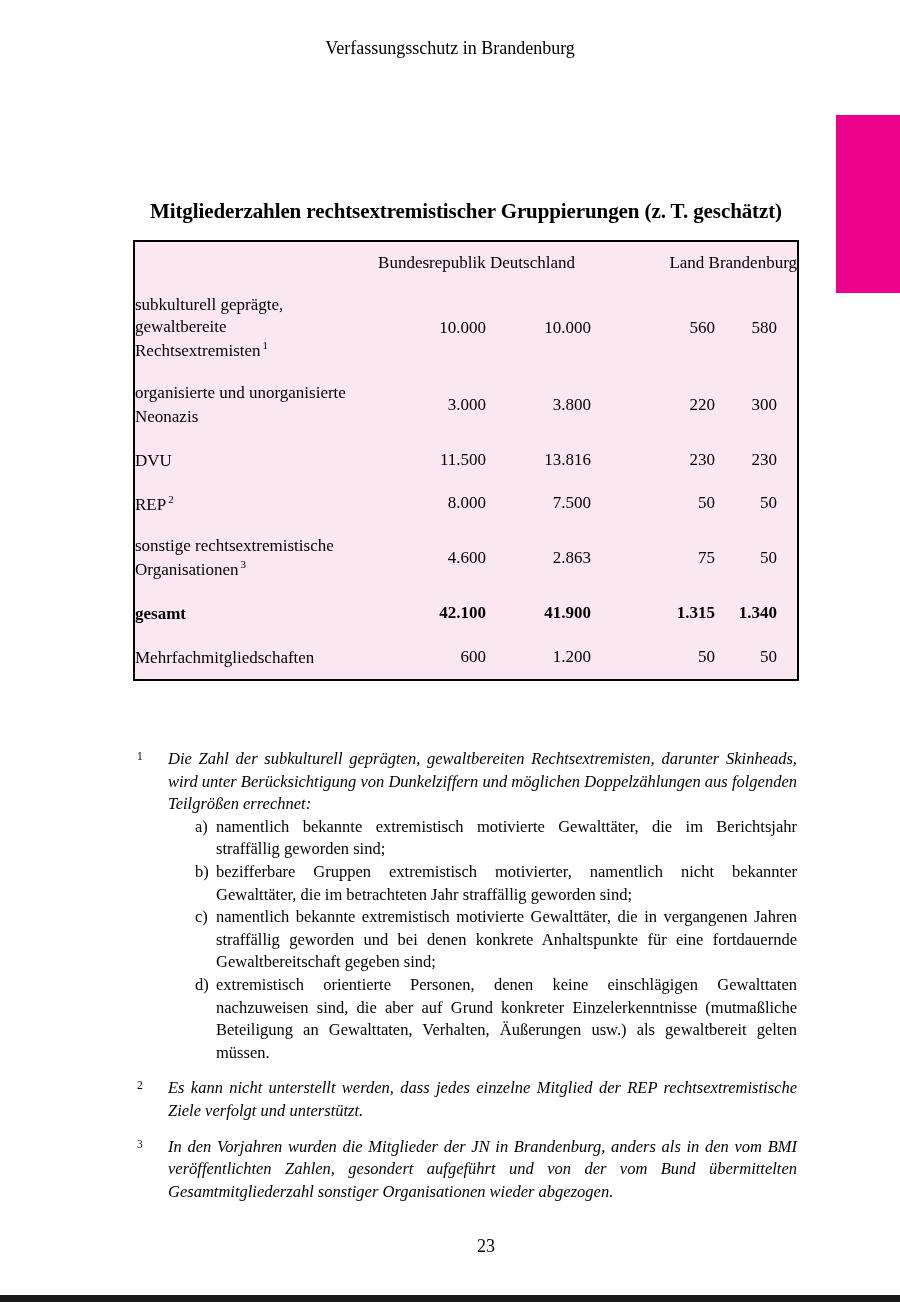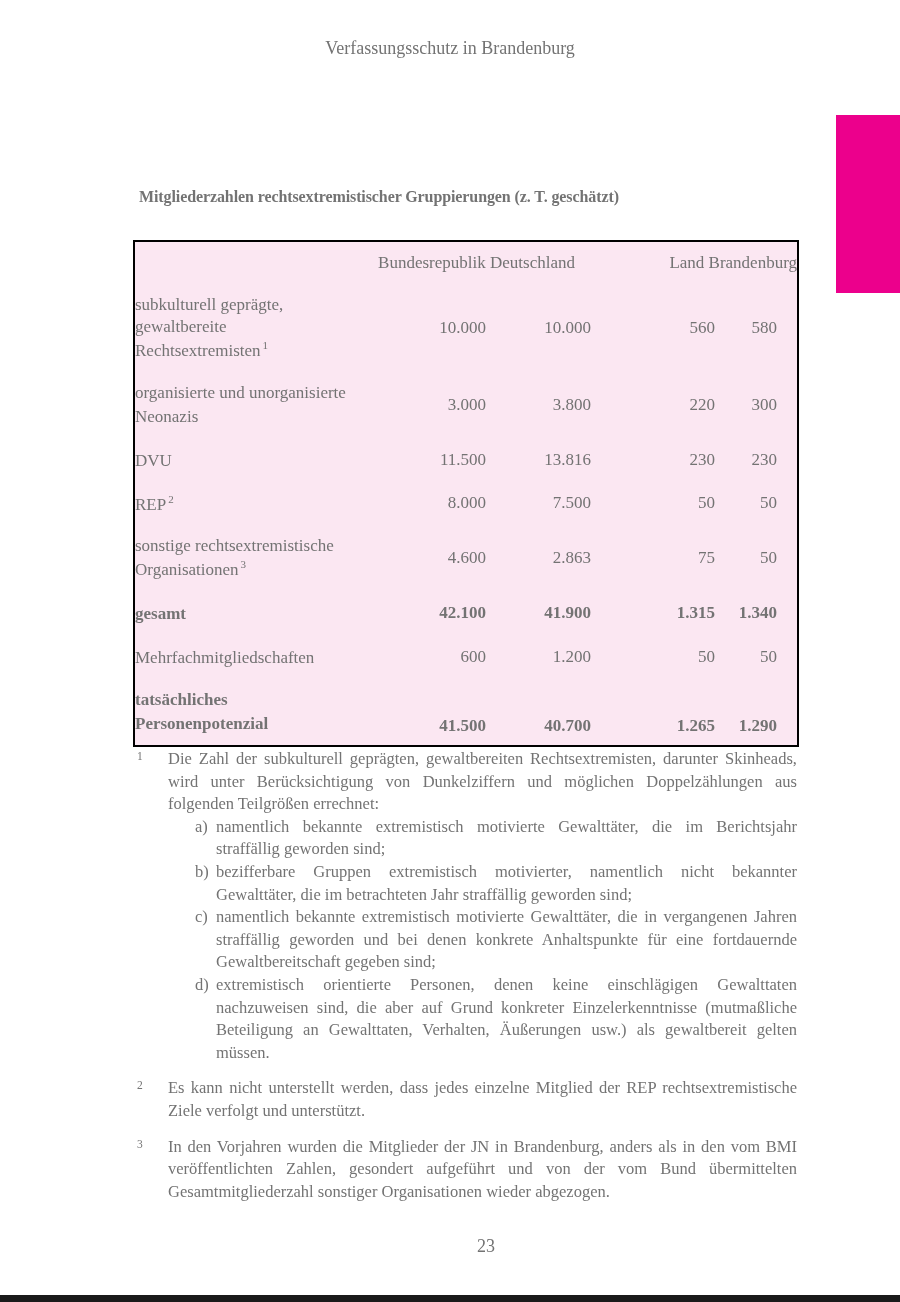--- a/index.html
+++ b/index.html
@@ -2,21 +2,21 @@
 <html style="--accent-color: #ec008c; --table-bg: #fbe7f2; --edge-bar-color: #1a1a1a;"><head>
 <meta charset="utf-8">
 <style>
   html, body { margin: 0; padding: 0; background: #ffffff; }
   .page {
     position: relative;
     width: 900px;
     height: 1302px;
     background: #ffffff;
     font-family: "Liberation Serif", serif;
-    color: #737373;
+    color: #000000;
     overflow: hidden;
   }
   .doc-header {
     position: absolute;
     top: 38px; left: 0; width: 100%;
     text-align: center;
     font-size: 18px;
   }
   .side-tab {
     position: absolute;
@@ -28,22 +28,22 @@
     position: absolute;
     top: 118px; left: 135px;
     margin: 0;
     font-size: 31px;
     font-weight: 400;
     line-height: 1.2;
   }
   .subtitle {
     position: absolute;
     top: 184px; left: 135px;
-    margin: 4px;
-    font-size: 16px;
+    margin: 15px;
+    font-size: 21px;
     font-weight: 700;
     letter-spacing: -0.1px;
   }
   .table-wrap { position: absolute; top: 240px; left: 133px; }
   table.members {
     border-collapse: collapse;
     width: 664px;
     background: var(--table-bg, #fbe7f2);
     border: 2px solid #000;
     table-layout: fixed;
@@ -81,21 +81,21 @@
     width: 662px;
     font-size: 16.5px;
     line-height: 1.37;
   }
   .footnote { position: relative; padding-left: 33px; margin-bottom: 13px; }
   .fn-num {
     position: absolute;
     left: 2px; top: 1px;
     font-size: 11.5px;
   }
-  .fn-text { margin: 0; text-align: justify; }
+  .fn-text { margin: 0; text-align: justify; font-style: italic; }
   .fn-items { padding-left: 27px; }
   .fn-item { display: flex; }
   .fn-mark { flex: 0 0 21px; }
   .fn-item-text { flex: 1; text-align: justify; }
   .page-number {
     position: absolute;
     top: 1236px; left: 0; width: 100%;
     text-align: center;
     font-size: 18px;
     padding-left: 36px;
@@ -185,27 +185,20 @@
         </tr>
 
         <tr>
           <td class="label"><span>Mehrfachmitgliedschaften</span><sup class="lbl-sup"></sup></td>
           <td class="num">600</td>
           <td class="num">1.200</td>
           <td class="num">50</td>
           <td class="num last">50</td>
         </tr>
 
-        <tr class="row-bold bottom-vals">
-          <td class="label"><span>tatsächliches Personenpotenzial</span><sup class="lbl-sup"></sup></td>
-          <td class="num">41.500</td>
-          <td class="num">40.700</td>
-          <td class="num">1.265</td>
-          <td class="num last">1.290</td>
-        </tr>
       </tbody>
     </table>
   </div>
 
   <section class="footnotes">
 
     <div class="footnote">
       <sup class="fn-num">1</sup>
       <div class="fn-body">
         <p class="fn-text">Die Zahl der subkulturell geprägten, gewaltbereiten Rechtsextremisten, darunter Skinheads, wird unter Berücksichtigung von Dunkelziffern und möglichen Doppelzählungen aus folgenden Teilgrößen errechnet:</p>

